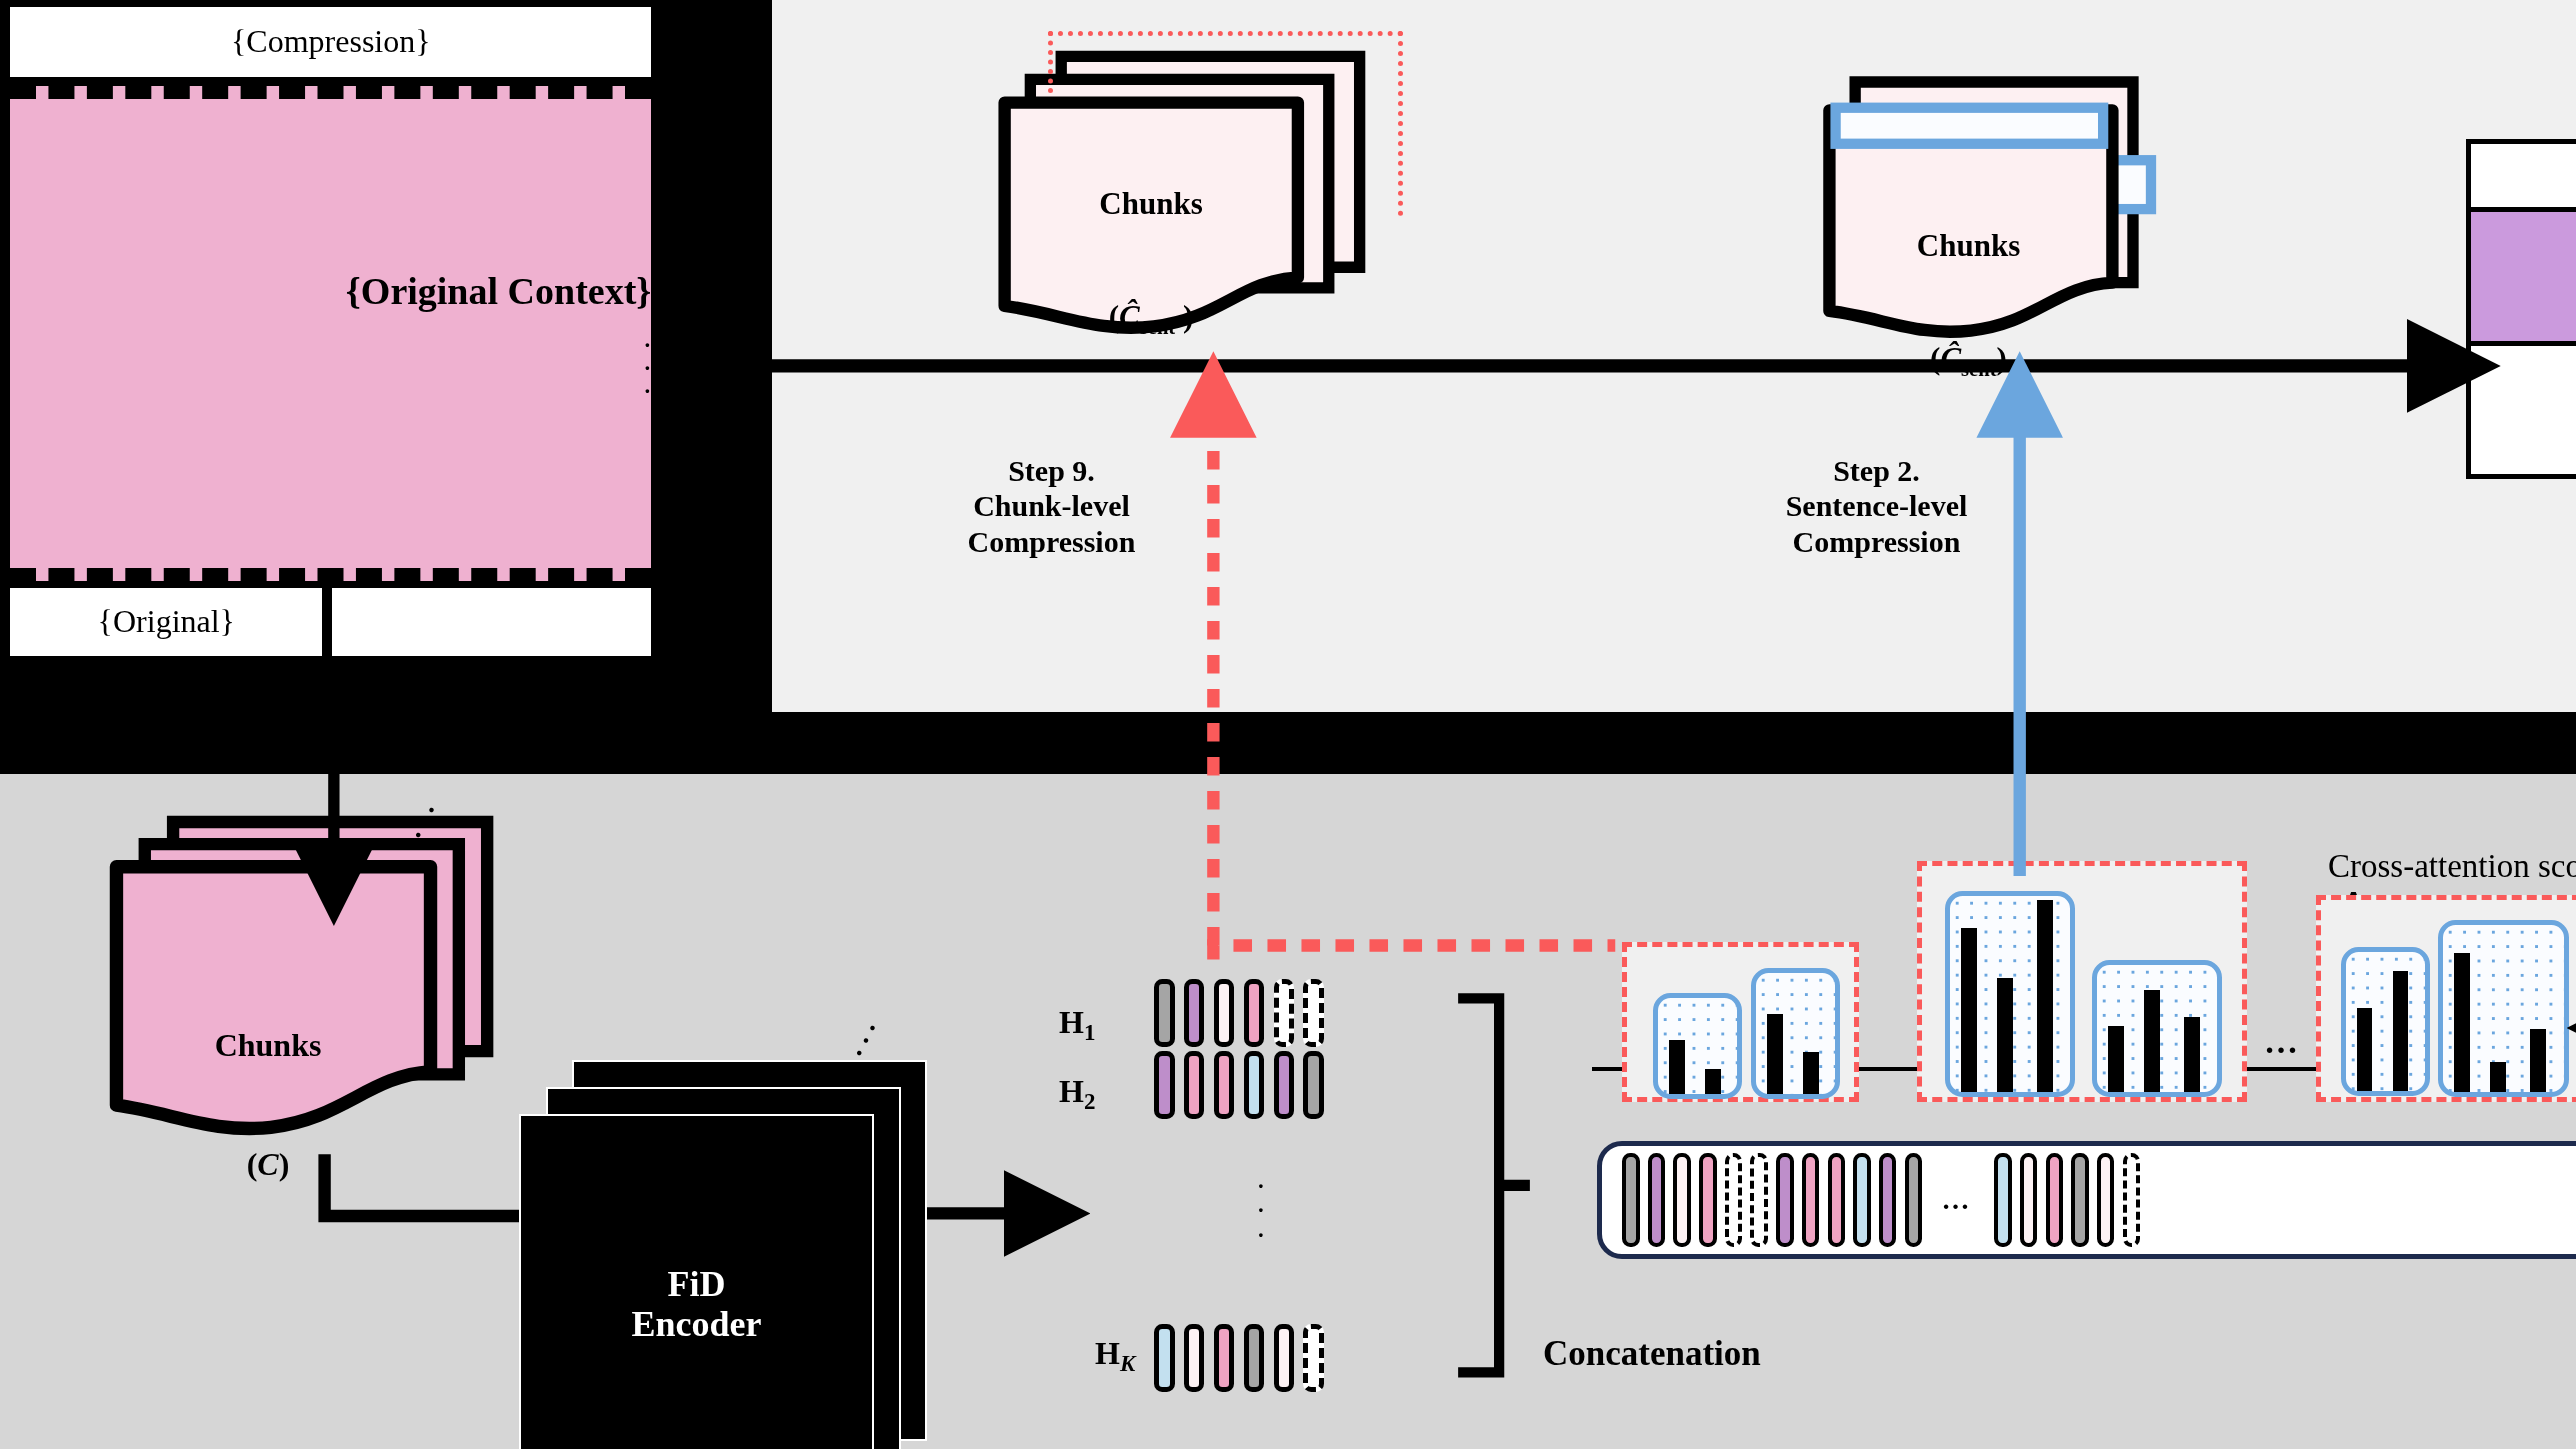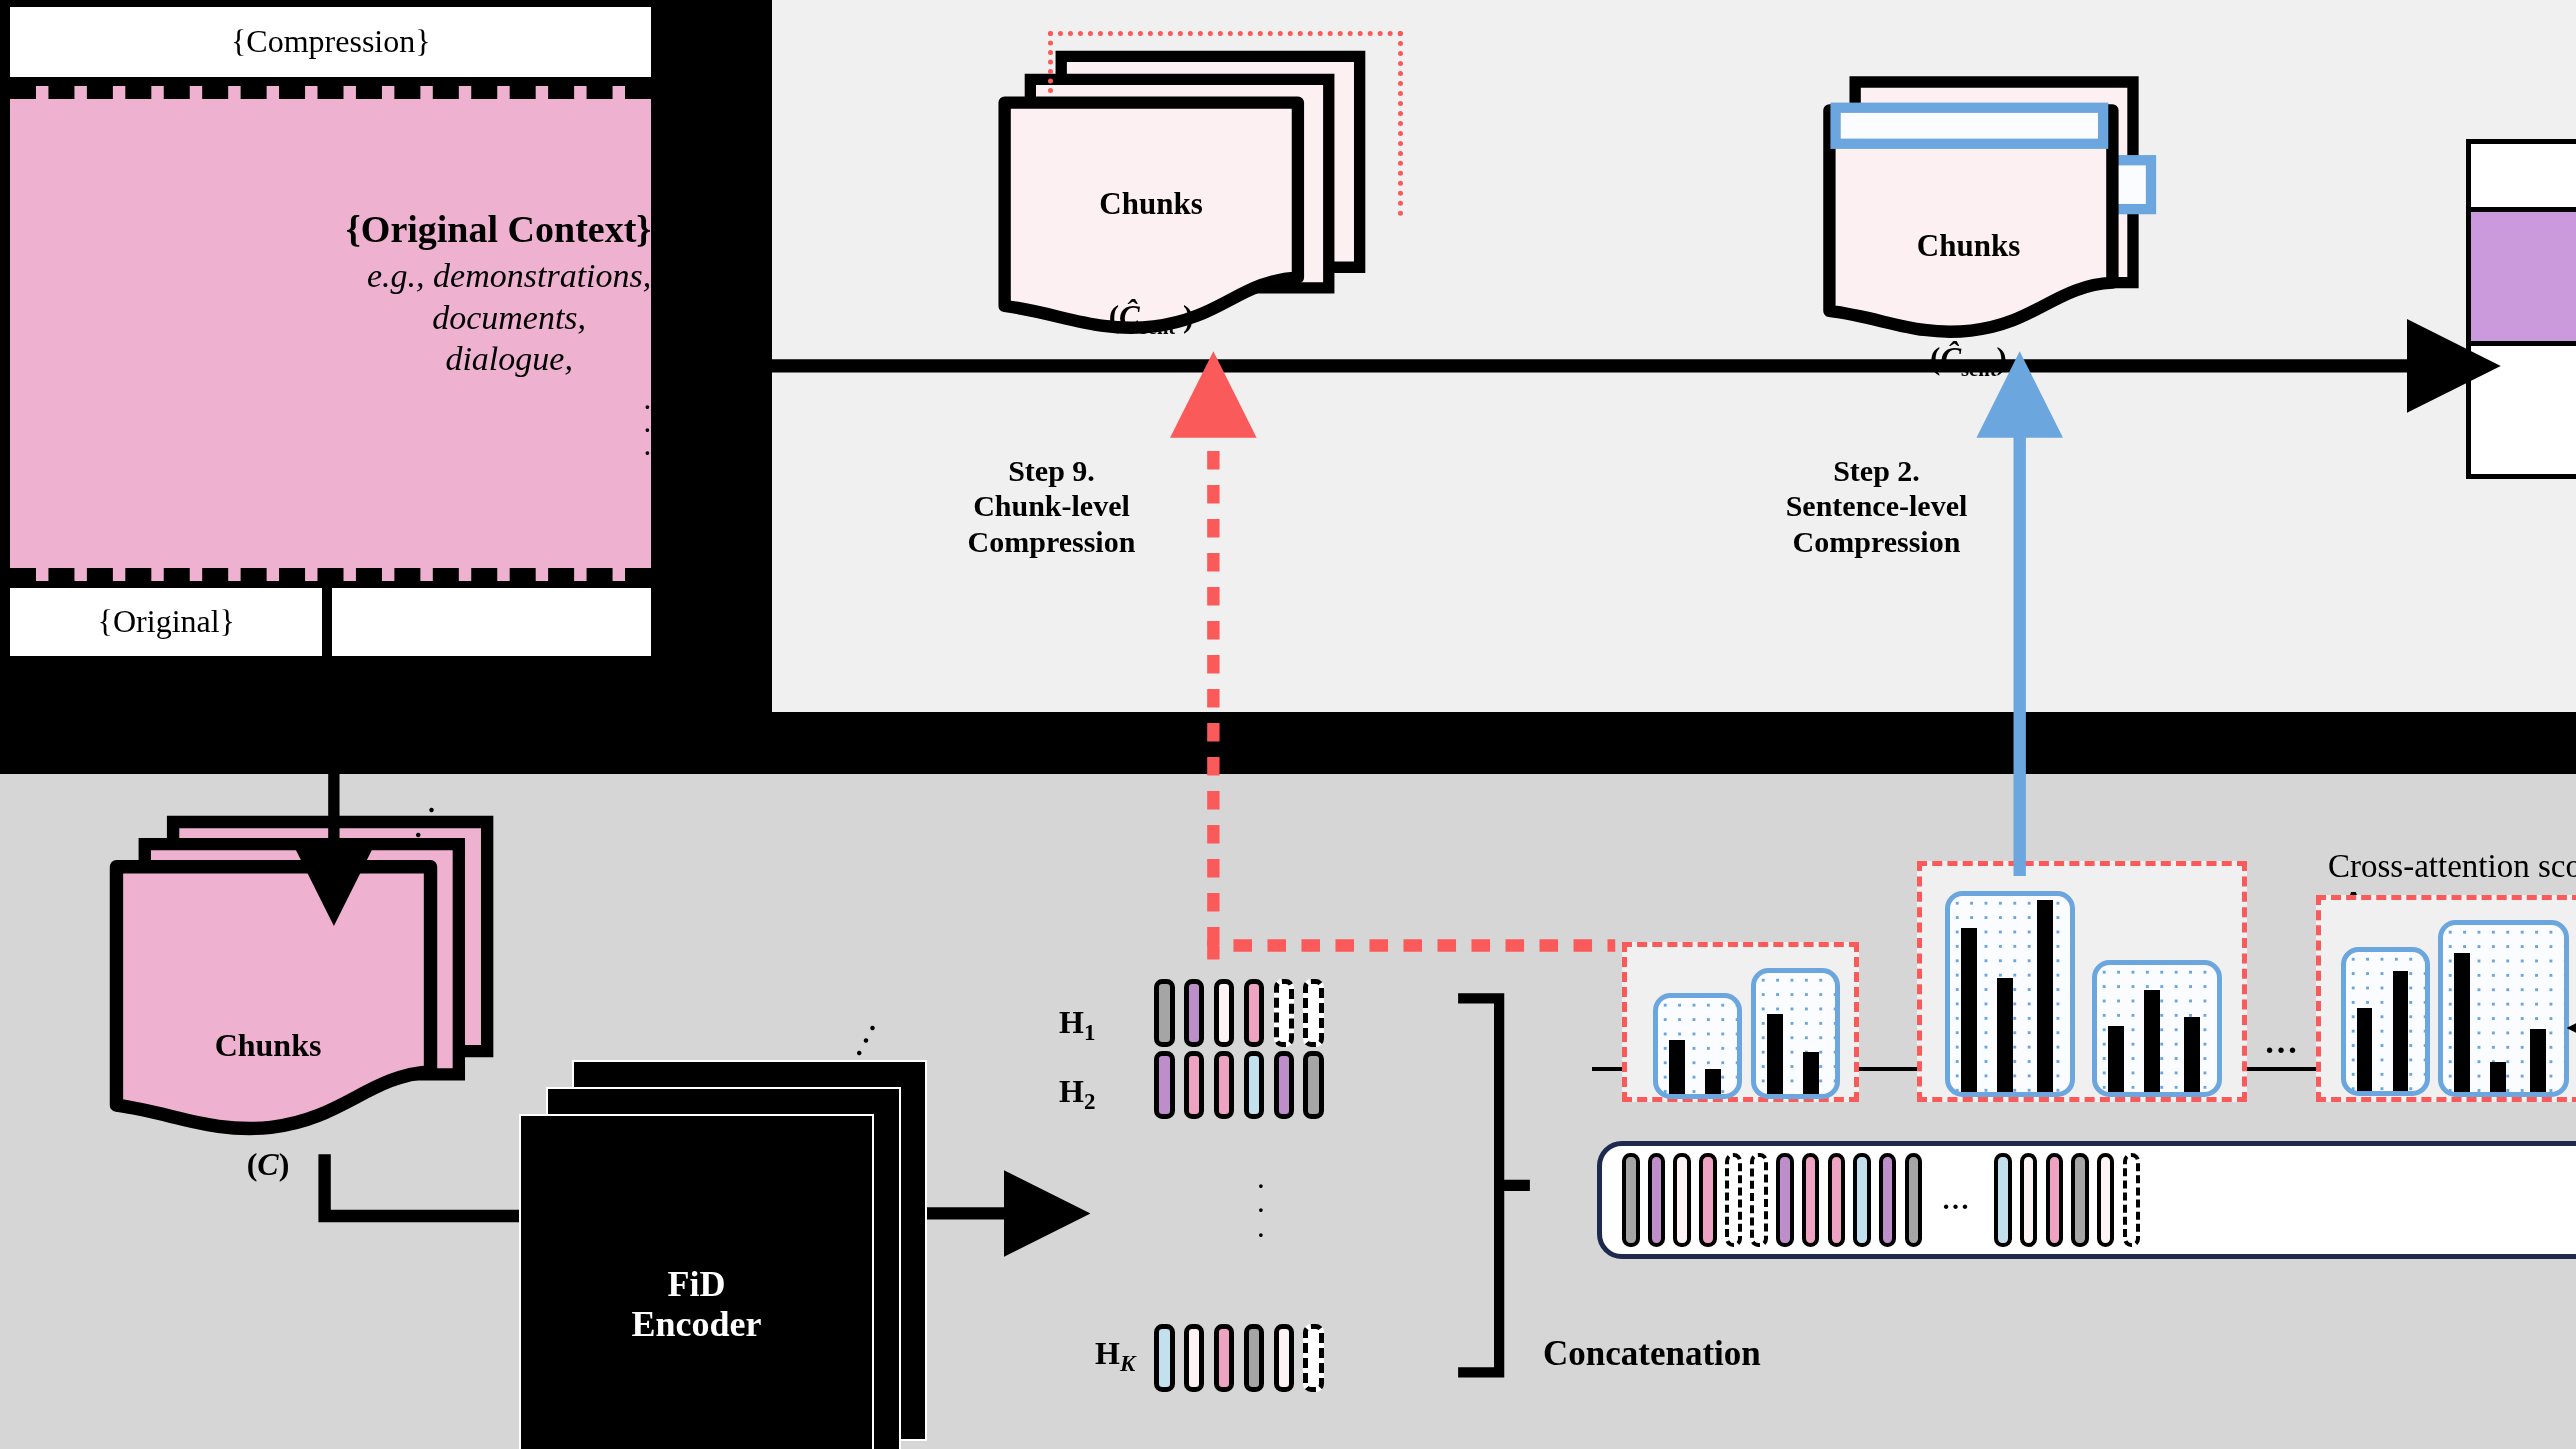--- a/index.html
+++ b/index.html
@@ -80,25 +80,20 @@
 
   <div class="panel" id="top-right-panel"></div>
   <div class="panel" id="bottom-panel"></div>
 
   <div id="orig-block">
     <div class="ob-row" id="ob-instruction">
       <span class="ob-txt">{Compression}</span>
     </div>
     <div class="ob-row" id="ob-context">
       <span class="ob-txt ob-title">{Original Context}</span>
-      <span class="ob-txt ob-eg" id="orig-eg">
-          <div>e.g., demonstrations,</div>
-          <div>documents,</div>
-          <div>dialogue,</div>
-        </span>
       <span class="vdots">
           <span>.</span>
           <span>.</span>
           <span>.</span>
         </span>
     </div>
     <div class="ob-row" id="ob-question">
       <span class="ob-txt">{Original}</span>
     </div>
     <div id="ob-question-pad"></div>

